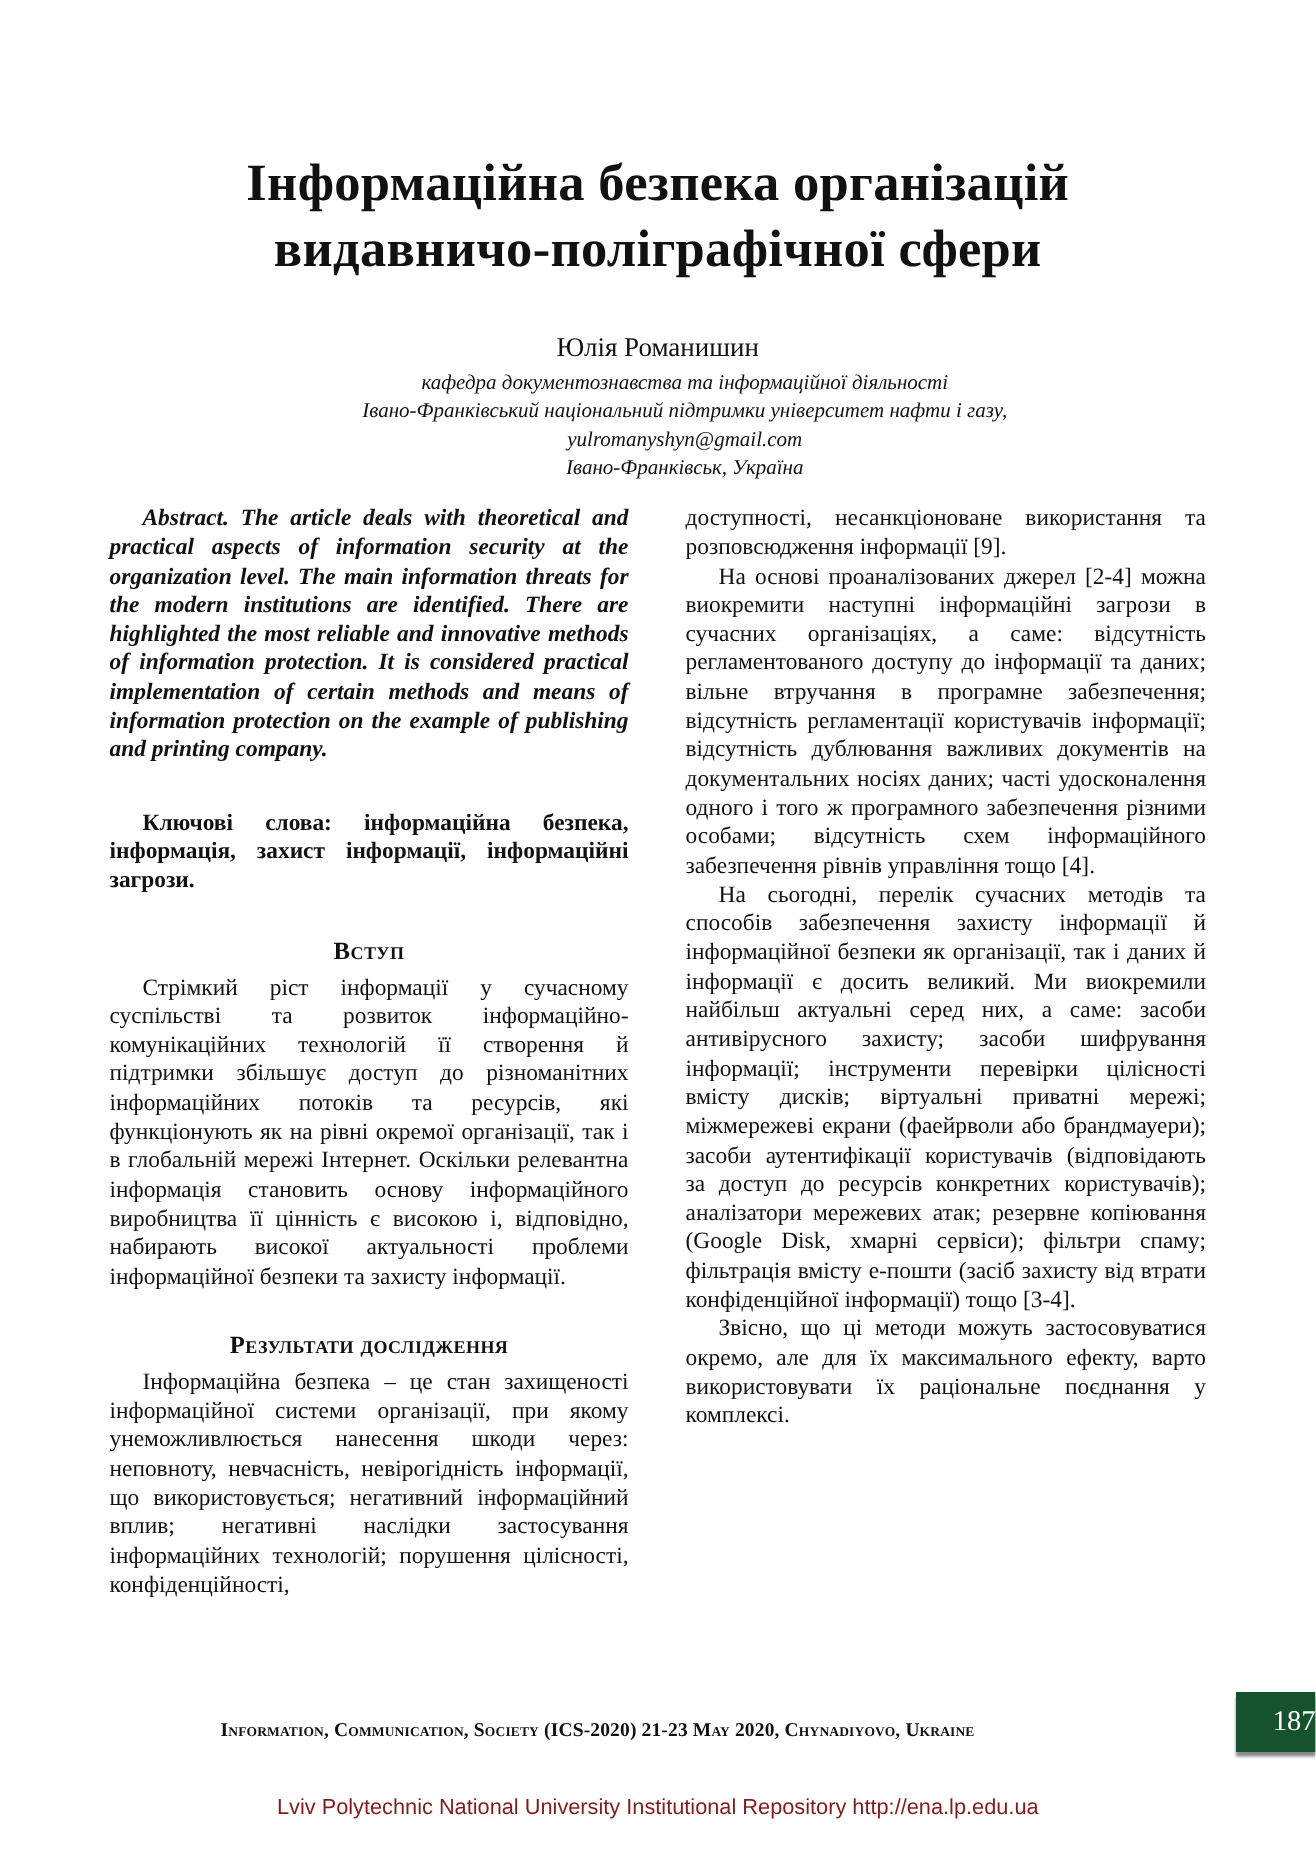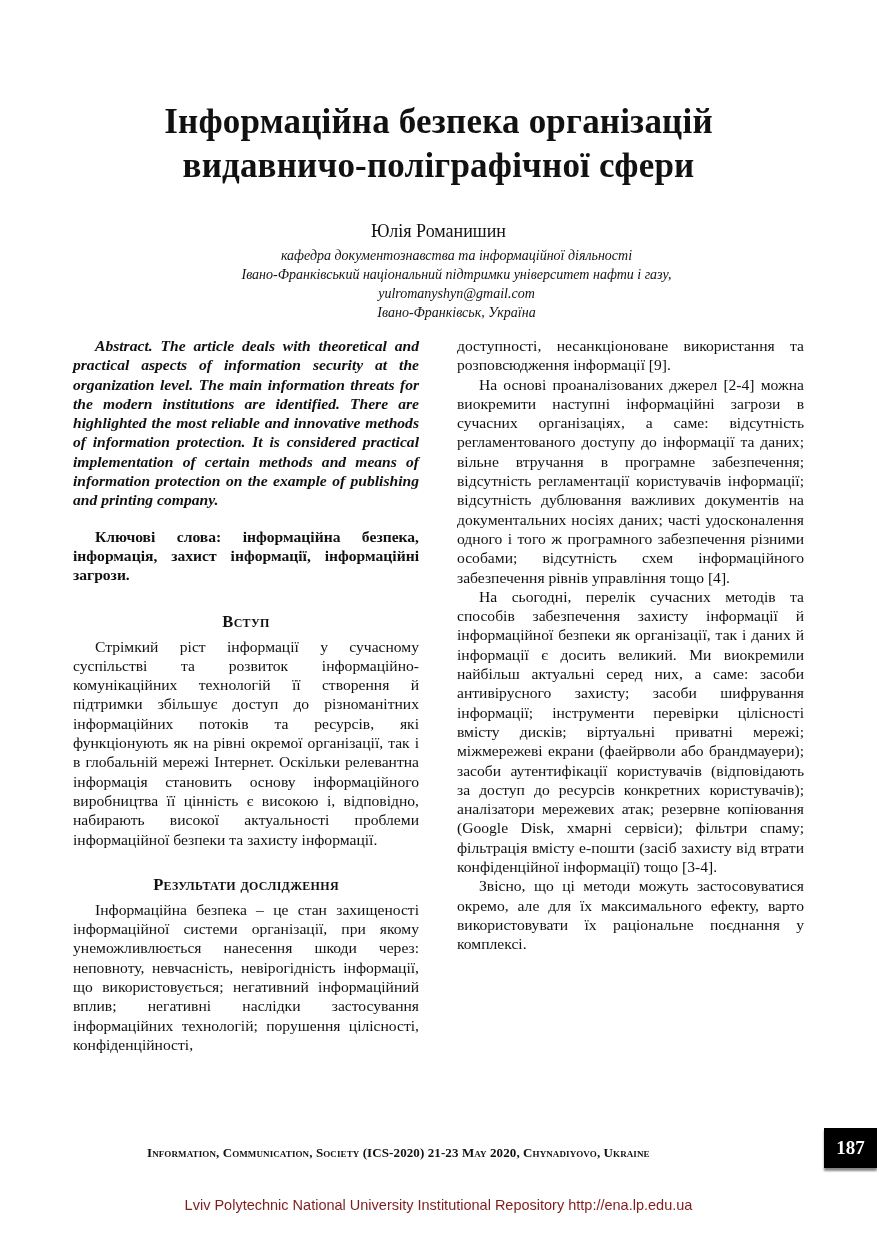--- a/index.html
+++ b/index.html
@@ -5,27 +5,27 @@
   html, body { margin: 0; padding: 0; background: #ffffff; }
   body { width: 877px; height: 1240px; position: relative; overflow: hidden; font-family: "Liberation Serif", serif; color: #111; }
   .title { position: absolute; left: 0; width: 877px; top: 100px; text-align: center; font-weight: bold; font-size: 35px; line-height: 44px; letter-spacing: 0.2px; }
   .author { position: absolute; left: 0; width: 877px; top: 220px; text-align: center; font-size: 18px; line-height: 22px; }
   .affil { position: absolute; left: 0; width: 877px; top: 246px; text-align: center; font-style: italic; font-size: 14px; line-height: 19px; padding-left: 18px; }
   .col { position: absolute; font-size: 15.6px; line-height: 19.3px; text-align: justify; }
   .col-left { left: 73px; width: 346px; top: 336px; }
   .col-right { left: 457px; width: 347px; top: 336px; }
   p { margin: 0; text-indent: 22px; }
   .abstract { font-weight: bold; font-style: italic; }
-  .keywords { font-weight: bold; margin-top: 17px; }
+  .keywords { font-weight: bold; margin-top: 29px; }
   h2 { margin: 27px 0 5px 0; text-align: center; font-size: 16.5px; font-weight: bold; font-variant: small-caps; letter-spacing: 0.3px; line-height: 20px; }
   h2.res { margin-top: 26px; }
   .noindent { text-indent: 0; }
   .footer { position: absolute; left: 0; width: 877px; top: 1145px; height: 16px; }
   .footer-text { position: absolute; left: 147px; top: 0; font-size: 13px; font-variant: small-caps; letter-spacing: 0.1px; white-space: nowrap; font-weight: bold; }
-  .page-num { position: absolute; left: 824px; top: 1128px; width: 53px; height: 40px; background: #000000; color: #ffffff; font-size: 19px; text-align: center; line-height: 40px; box-shadow: 0 3px 2px #888; font-weight: bold; }
+  .page-num { position: absolute; left: 824px; top: 1128px; width: 53px; height: 40px; background: #14532d; color: #ffffff; font-size: 19px; text-align: right; line-height: 40px; box-shadow: 0 3px 2px #888; }
   .repo { position: absolute; left: 0; width: 877px; top: 1197px; text-align: center; font-family: "Liberation Sans", sans-serif; font-size: 14.5px; color: #7f1d1d; }
 </style>
 </head>
 <body>
 
 <div class="title">
   <div>Інформаційна безпека організацій</div>
   <div>видавничо-поліграфічної сфери</div>
 </div>
 

